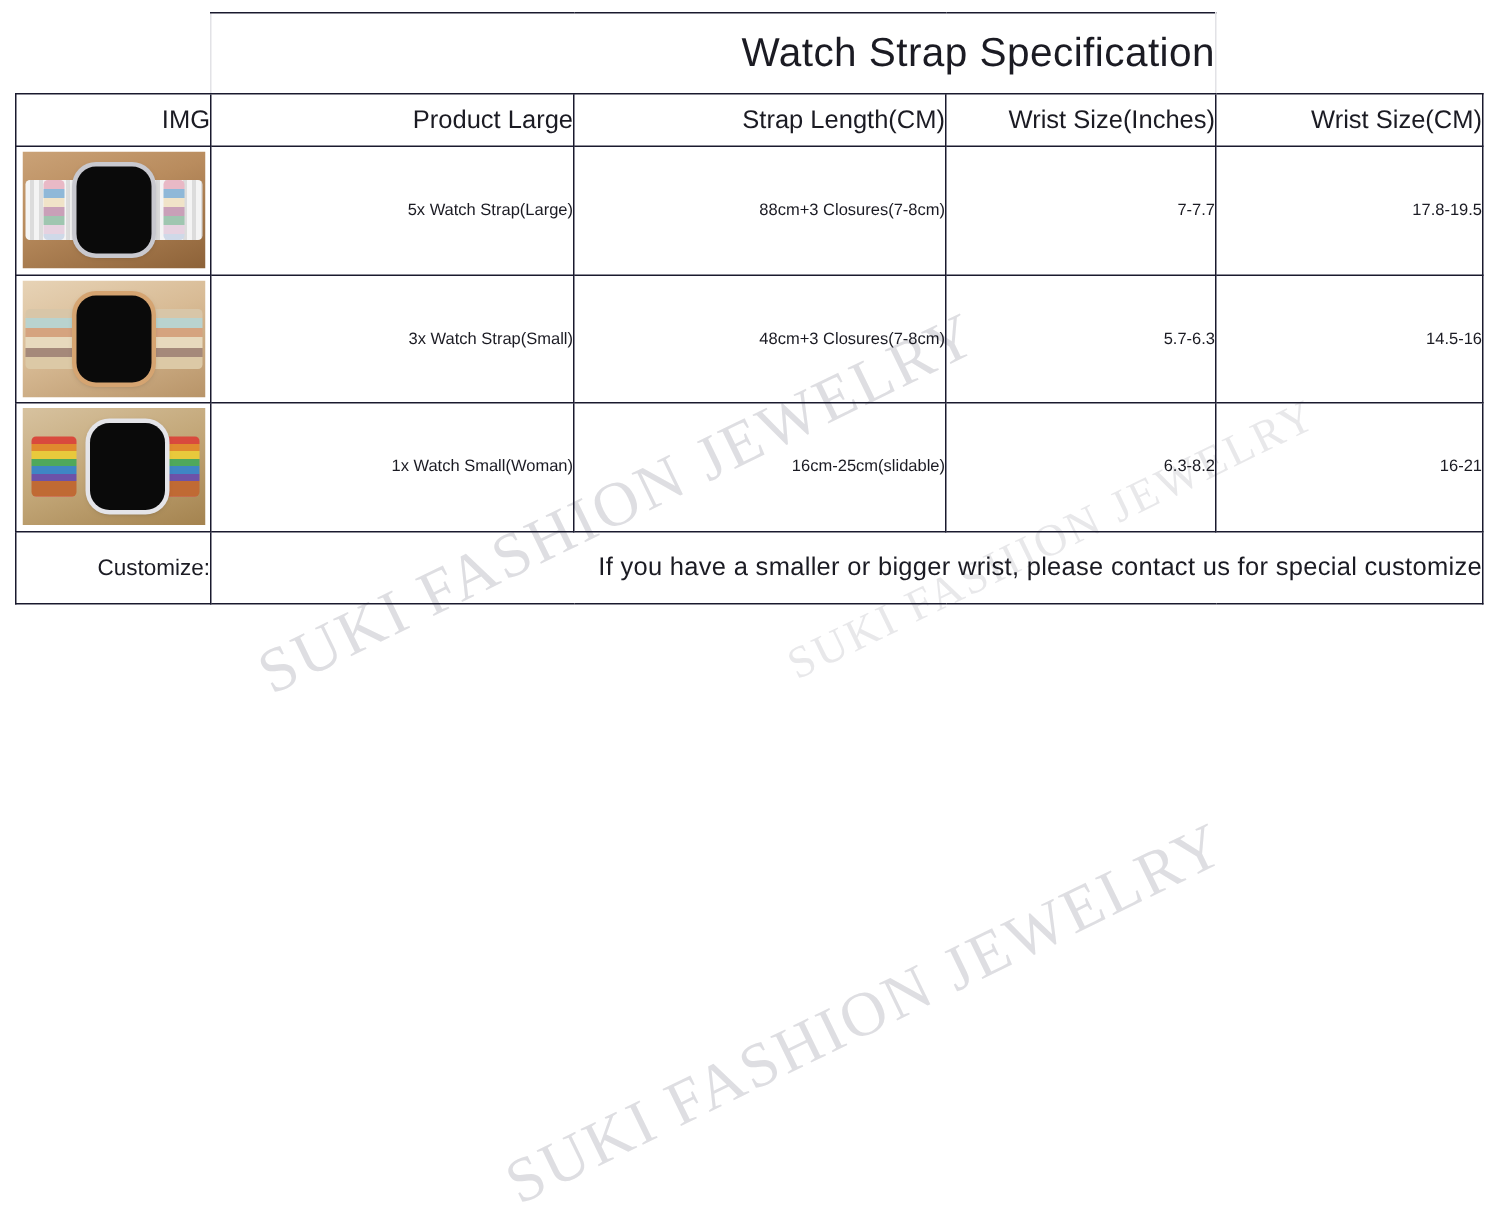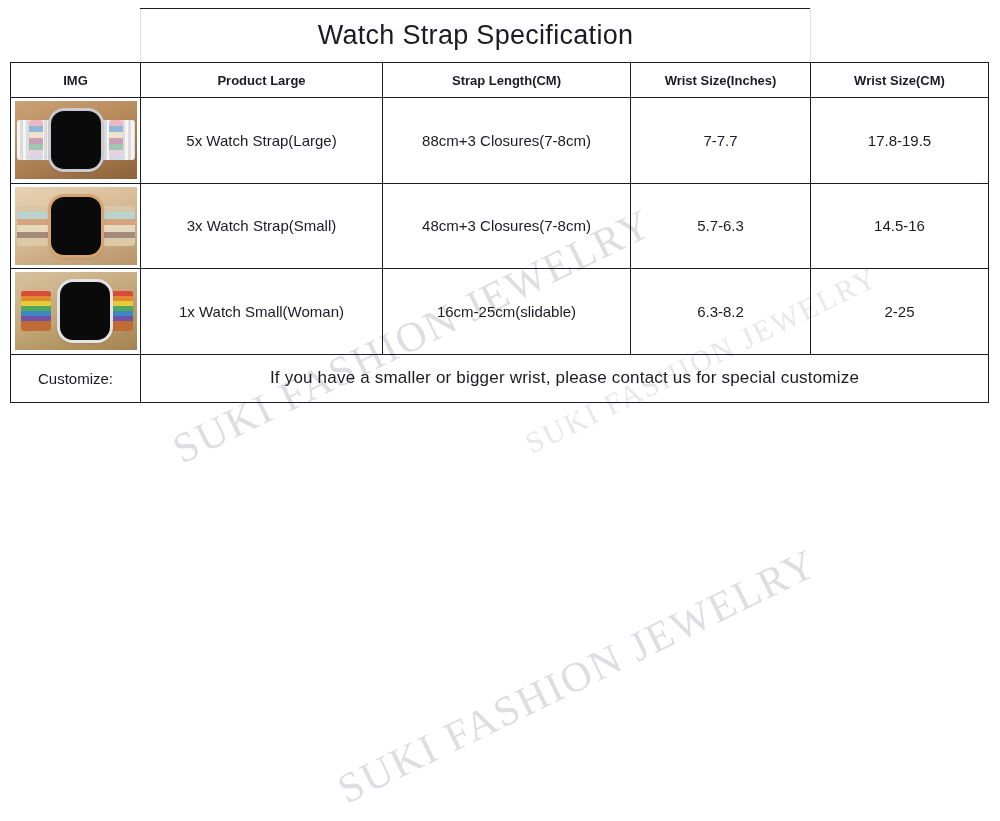--- a/index.html
+++ b/index.html
@@ -48,21 +48,21 @@
   }
   table.spec {
     border-collapse: collapse;
     table-layout: fixed;
     width: 978px;
     background: transparent;
   }
   table.spec td {
     border: 1.5px solid #1a1a2e;
     padding: 0;
-    text-align: center;
+    text-align: right;
     vertical-align: middle;
     color: #1b1b23;
     background: transparent;
   }
 
   
   .title-row td {
     border: none;
     background: #ffffff;
   }
@@ -78,30 +78,30 @@
   }
   .title-pad {
     background: #ffffff;
     border: none !important;
   }
 
   
   .hdr td {
     background: #8fa8dc;
     height: 34px;
-    font-size: 13px;
-    font-weight: 700;
+    font-size: 17px;
+    font-weight: 400;
     color: #14203b;
     border: 1.4px solid #14203b;
   }
 
   
   .body-row td {
     height: 84.5px;
-    font-size: 15px;
+    font-size: 11px;
     background: #ffffff;
   }
   .body-row td.img-cell {
     padding: 0;
     background: #ffffff;
   }
 
   
   .thumb {
     position: relative;
@@ -263,21 +263,21 @@
           <div class="thumb">
             <div class="bg bg-wood"></div>
             <div class="strap left s-rainbow" style="left:6px;width:30px"></div>
             <div class="strap right s-rainbow" style="right:4px;width:24px"></div>
             <div class="watch silver" style="left:58%"></div>
           </div>
         </td>
         <td>1x Watch Small(Woman)</td>
         <td>16cm-25cm(slidable)</td>
         <td>6.3-8.2</td>
-        <td>2-25</td>
+        <td>16-21</td>
       </tr>
 
 
       <tr class="cust-row">
         <td class="cust-label">Customize:</td>
         <td class="cust-text" colspan="4">If you have a smaller or bigger wrist, please contact us for special customize</td>
       </tr>
     </tbody>
       </table>
   </div>

